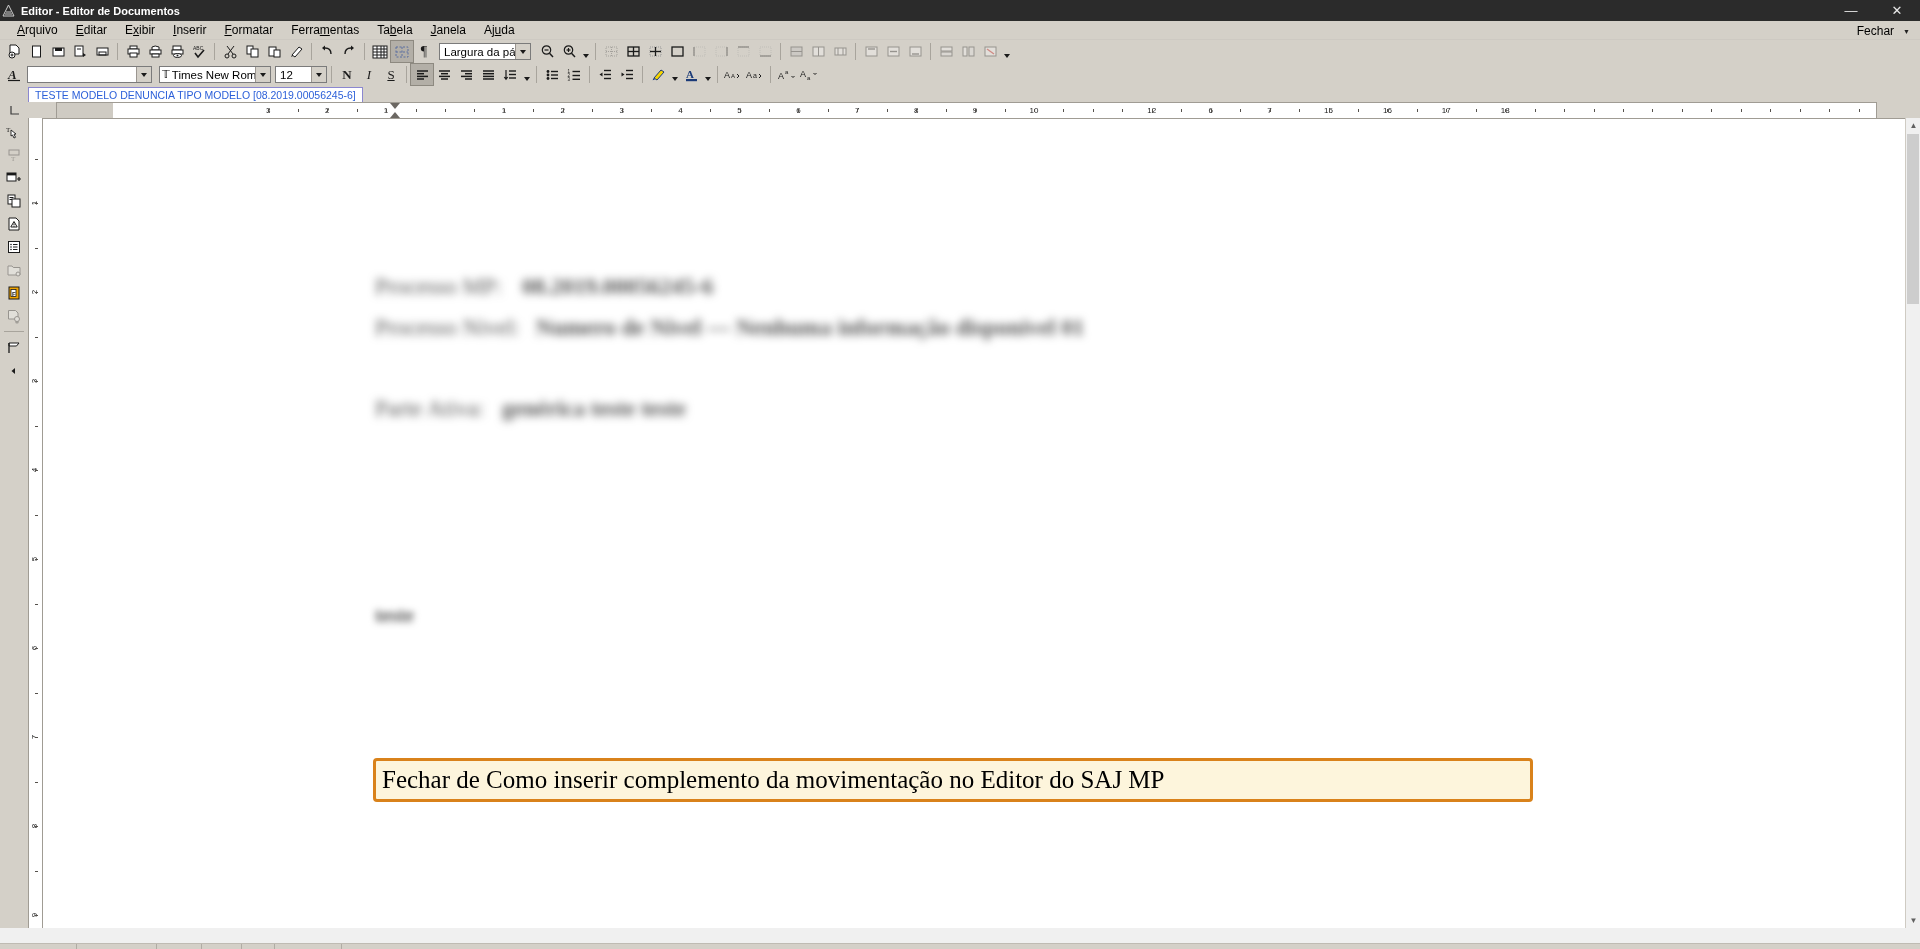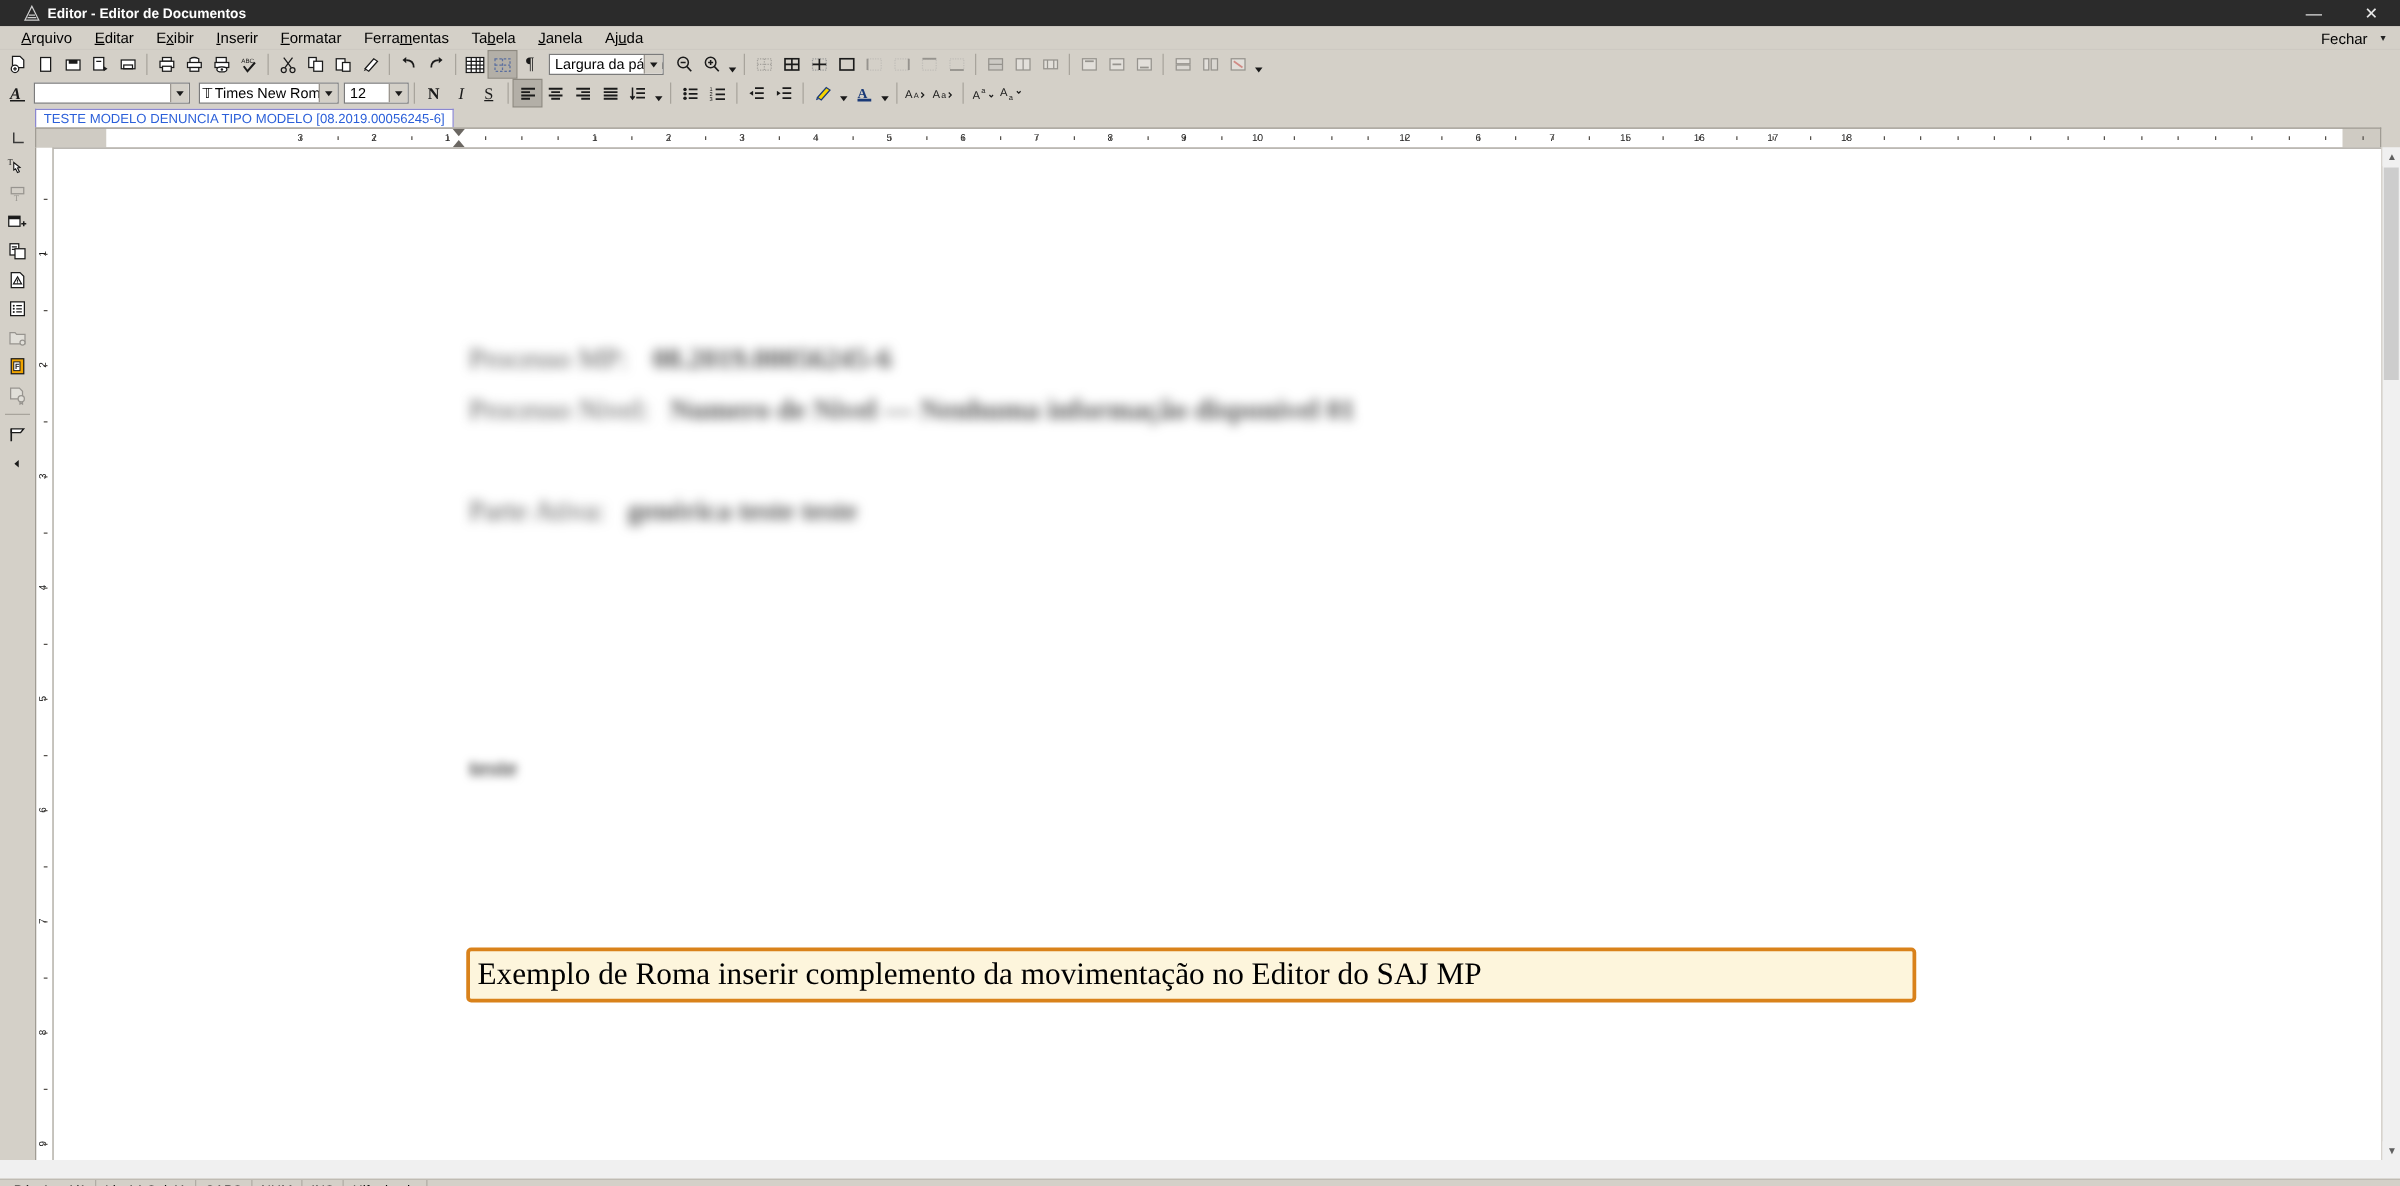--- a/index.html
+++ b/index.html
@@ -13,21 +13,21 @@
 
   
   #titlebar {
     height: 21px;
     background: #2b2b2b;
     display: flex;
     align-items: center;
     color: #ffffff;
     font-size: 11px;
     font-weight: bold;
-    padding-left: 19px;
+    padding-left: 2px;
     position: relative;
   }
   #titlebar .app-icon {
     width: 13px; height: 13px;
     margin-right: 6px;
     display: inline-flex; align-items: center; justify-content: center;
   }
   #titlebar .win-btns {
     position: absolute; right: 0; top: 0; height: 21px;
     display: flex;
@@ -148,20 +148,21 @@
     white-space: nowrap;
     justify-content: flex-end;
   }
 
   
   #rulerrow {
     height: 16px;
     background: #d4d0c8;
     display: flex;
     align-items: stretch;
+    gap: 28px;
   }
   #ruler-corner {
     width: 28px;
     display: flex; align-items: center; justify-content: center;
     font-size: 10px;
     color: #333;
   }
   #hruler {
     flex: 1;
     background: #cfcbc3;
@@ -1066,21 +1067,21 @@
       <div class="blurline blur-strong" style="left:332px; top:277px; font-size:23px;">
         <span>Parte Ativa:</span>
         <span style="font-weight:bold;margin-left:12px;">genérica teste teste</span>
       </div>
 
       <div class="blurline blur-med" style="left:332px; top:485px; font-size:20px; font-weight:bold;">
         <span>teste</span>
       </div>
 
       <div id="textbox" style="left:330px; top:639px; width:1160px; height:44px; font-size:25px;">
-        <span>Exemplo de Roma inserir complemento da movimentação no Editor do SAJ MP</span>
+        <span>Fechar de Como inserir complemento da movimentação no Editor do SAJ MP</span>
       </div>
 
     </div>
   </div>
 
   <div id="vscroll">
     <div class="sb-arrow">▲</div>
     <div class="sb-thumb" style="top:16px; height:170px;"></div>
     <div class="sb-arrow bottom">▼</div>
   </div>

